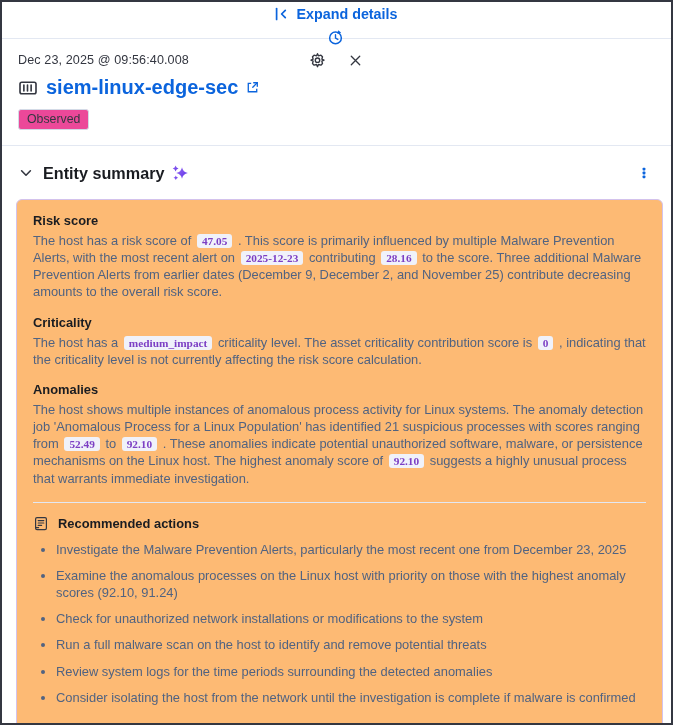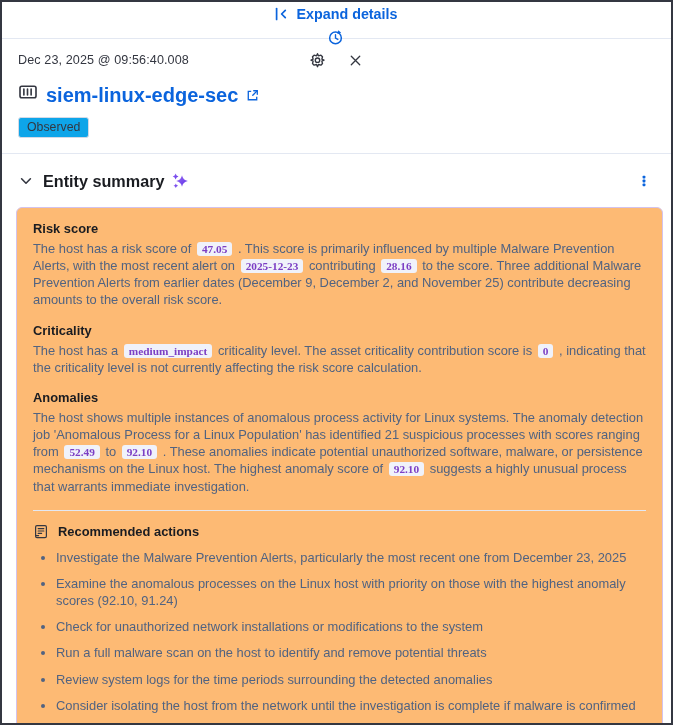--- a/index.html
+++ b/index.html
@@ -23,22 +23,22 @@
   .expand-btn{display:flex;align-items:center;gap:7px;background:none;border:none;cursor:pointer;color:var(--blue);font-family:inherit;font-size:14.3px;font-weight:700;padding:4px 2px;}
   .vdiv{width:1px;height:22px;background:var(--badge-border);margin:0 11px;}
   .icon-btn{background:none;border:none;cursor:pointer;display:flex;align-items:center;justify-content:center;padding:3px;}
   .spacer{flex:1;}
   .topbar-right{display:flex;align-items:center;gap:16px;}
 
   
   .content{padding:14px 16px 0;}
   .timestamp{font-size:12.6px;color:var(--icon);letter-spacing:.1px;}
   .title-row{display:flex;align-items:center;gap:8px;margin-top:9px;}
-  .entity-name{font-size:20px;font-weight:700;color:var(--blue);text-decoration:none;display:flex;align-items:center;gap:7px;cursor:pointer;margin-top:8px;}
-  .badge{display:inline-block;margin-top:10px;padding:2px 8px 3px;border:1px solid var(--badge-border);border-radius:3px;font-size:12.3px;font-weight:500;color:var(--icon);background:#0ea5e9;}
+  .entity-name{font-size:20px;font-weight:700;color:var(--blue);text-decoration:none;display:flex;align-items:center;gap:7px;cursor:pointer;}
+  .badge{display:inline-block;margin-top:10px;padding:2px 8px 3px;border:1px solid var(--badge-border);border-radius:3px;font-size:12.3px;font-weight:500;color:var(--icon);background:#ec4899;}
   .full-hr{border:none;border-top:1px solid var(--hr);margin:15px -16px 0;}
 
   
   .summary-header{display:flex;align-items:center;margin-top:15px;cursor:pointer;}
   .summary-title{font-size:16.2px;font-weight:700;color:var(--dark);margin:0 7px 0 9px;}
   .kebab-btn{background:none;border:none;cursor:pointer;padding:4px;display:flex;}
 
   
   .ai-panel{margin:14px 0 0 -2px;width:647px;border:1px solid var(--panel-border);border-radius:6px;background:#fdba74;padding:13px 16px 12px;}
   .sec-h{font-size:12.9px;font-weight:700;color:var(--dark);margin-top:14px;}

